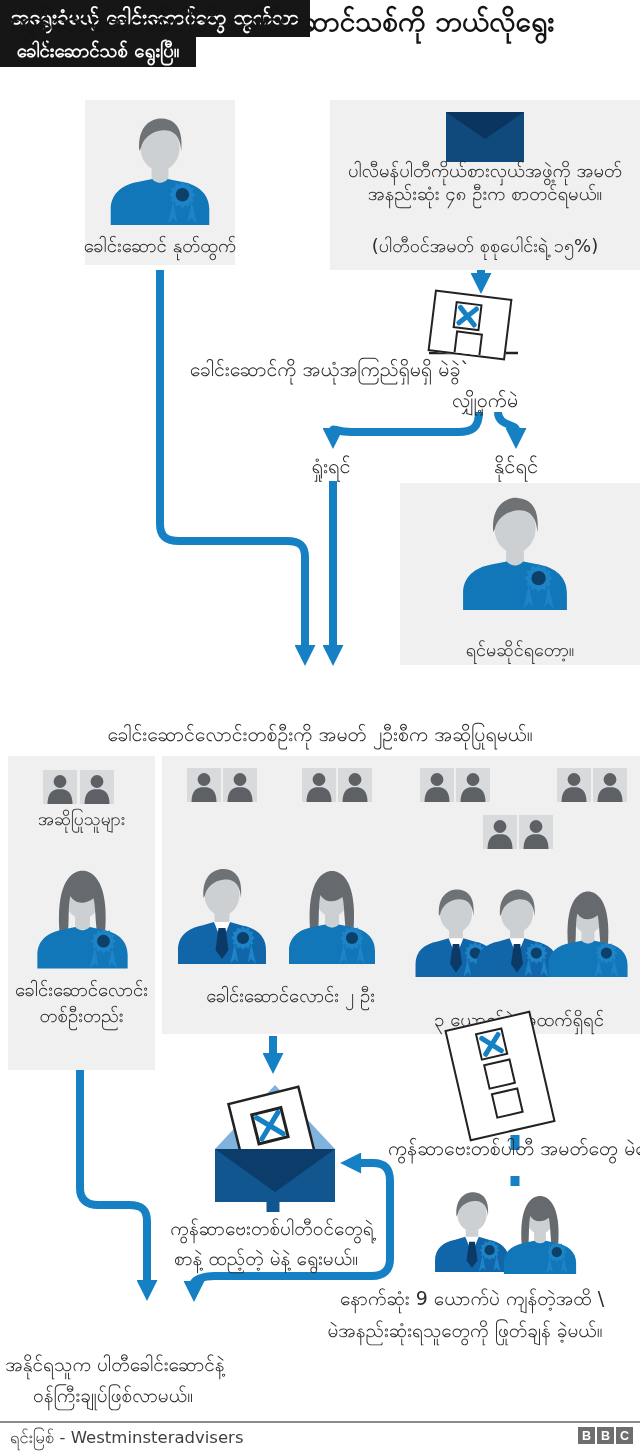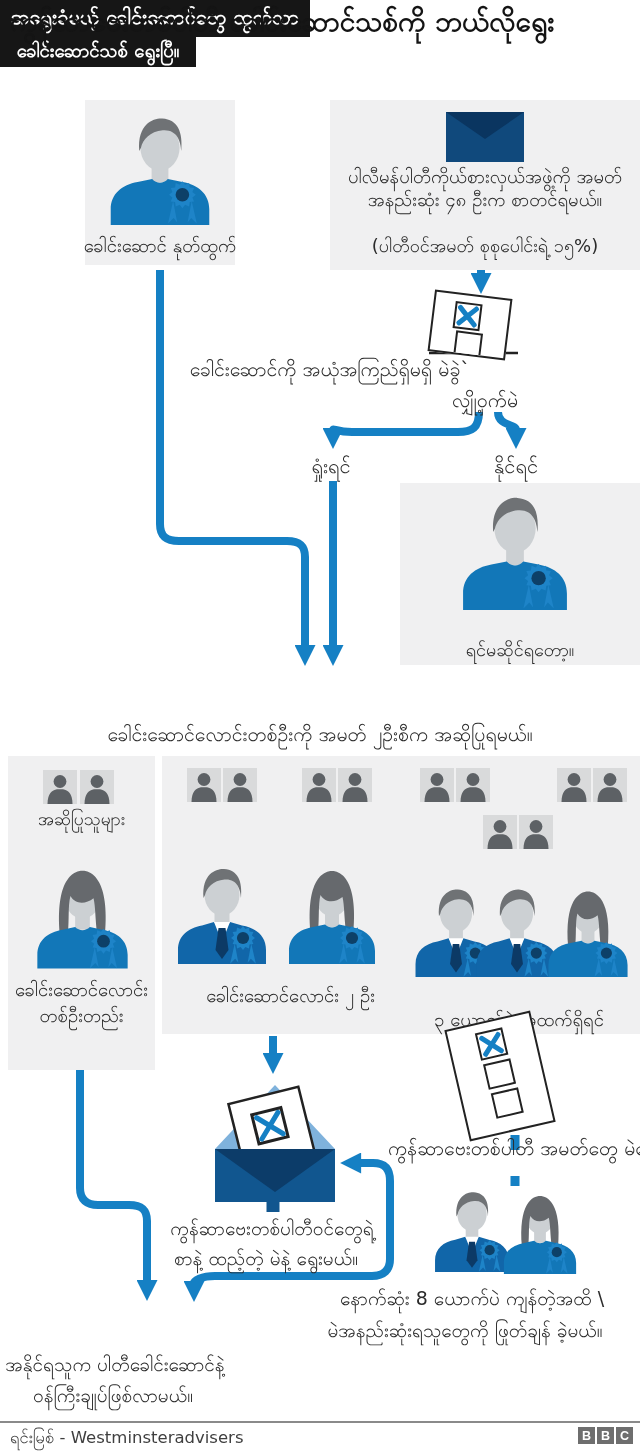--- a/index.html
+++ b/index.html
@@ -114,21 +114,21 @@
   <svg class="abs icon" viewBox="0 0 100 100" style="left:19px;top:8px;width:112px;height:122px;">
       <use href="#sym-man"></use>
     </svg>
   <div class="txt cap nw" style="left:50%;top:134px;transform:translateX(-50%);">ခေါင်းဆောင် နုတ်ထွက်</div>
 </div>
 
 <div class="panel" style="left:330px;top:100px;width:310px;height:170px;">
   <svg class="abs icon" viewBox="0 0 78 50" style="left:116px;top:12px;width:78px;height:50px;">
       <use href="#sym-env-closed"></use>
     </svg>
-  <div class="txt ctr" style="left:4px;top:66px;width:302px;font-size:18.5px;line-height:1.22;">ပါလီမန်ပါတီကိုယ်စားလှယ်အဖွဲ့ကို အမတ် အနည်းဆုံး ၄၈ ဦးက စာတင်ရမယ်။</div>
+  <div class="txt ctr" style="left:4px;top:60px;width:302px;font-size:18.5px;line-height:1.22;">ပါလီမန်ပါတီကိုယ်စားလှယ်အဖွဲ့ကို အမတ် အနည်းဆုံး ၄၈ ဦးက စာတင်ရမယ်။</div>
   <div class="txt ctr nw" style="left:50%;top:134px;transform:translateX(-50%);font-size:18px;">(ပါတီဝင်အမတ် စုစုပေါင်းရဲ့ ၁၅%)</div>
 </div>
 
 <div id="ballot1" class="ballot">
   <div class="bbox xbox" style="left:20px;top:7px;width:23px;height:23px;"></div>
   <div class="bbox" style="left:24px;top:36px;width:23px;height:26px;"></div>
 </div>
 <div class="txt cap ctr nw" style="left:320px;top:357px;width:330px;font-size:19.5px;left:165px;">ခေါင်းဆောင်ကို အယုံအကြည်ရှိမရှိ မဲခွဲ`</div>
 <div class="txt cap ctr" style="left:330px;top:388px;width:310px;font-size:19.5px;">လျှို့ဝှက်မဲ</div>
 
@@ -233,21 +233,21 @@
 </svg>
 <div class="txt cap ctr nw" style="left:272px;top:1216px;transform:translateX(-50%);font-size:19px;">ကွန်ဆာဗေးတစ်ပါတီဝင်တွေရဲ့</div>
 <div class="txt cap ctr nw" style="left:266px;top:1246px;transform:translateX(-50%);font-size:19px;text-align:center;">စာနဲ့ ထည့်တဲ့ မဲနဲ့ ရွေးမယ်။</div>
 
 <svg class="abs icon" viewBox="0 0 100 100" style="left:430px;top:1180px;width:84px;height:100px;">
     <use href="#sym-man-suit"></use>
   </svg>
 <svg class="abs icon" viewBox="0 0 100 100" style="left:498px;top:1184px;width:84px;height:96px;">
     <use href="#sym-woman"></use>
   </svg>
-<div class="txt cap ctr nw" style="left:472px;top:1286px;transform:translateX(-50%);font-size:19px;">နောက်ဆုံး 8 ယောက်ပဲ ကျန်တဲ့အထိ \</div>
+<div class="txt cap ctr nw" style="left:472px;top:1286px;transform:translateX(-50%);font-size:19px;">နောက်ဆုံး 9 ယောက်ပဲ ကျန်တဲ့အထိ \</div>
 <div class="txt cap ctr nw" style="left:465px;top:1318px;transform:translateX(-50%);font-size:19px;">မဲအနည်းဆုံးရသူတွေကို ဖြုတ်ချန် ခဲ့မယ်။</div>
 
 <div id="banner2" class="banner">ခေါင်းဆောင်သစ် ရွေးပြီ။</div>
 <div class="txt cap ctr nw" style="left:115px;top:1352px;transform:translateX(-50%);font-size:19px;">အနိုင်ရသူက ပါတီခေါင်းဆောင်နဲ့</div>
 <div class="txt cap ctr nw" style="left:113px;top:1383px;transform:translateX(-50%);font-size:19px;">ဝန်ကြီးချုပ်ဖြစ်လာမယ်။</div>
 
 <div id="footer-line" class="abs"></div>
 <div id="source" class="abs">ရင်းမြစ် - Westminsteradvisers</div>
 <div id="bbc" class="abs">
   <div class="bbc-block">B</div>

